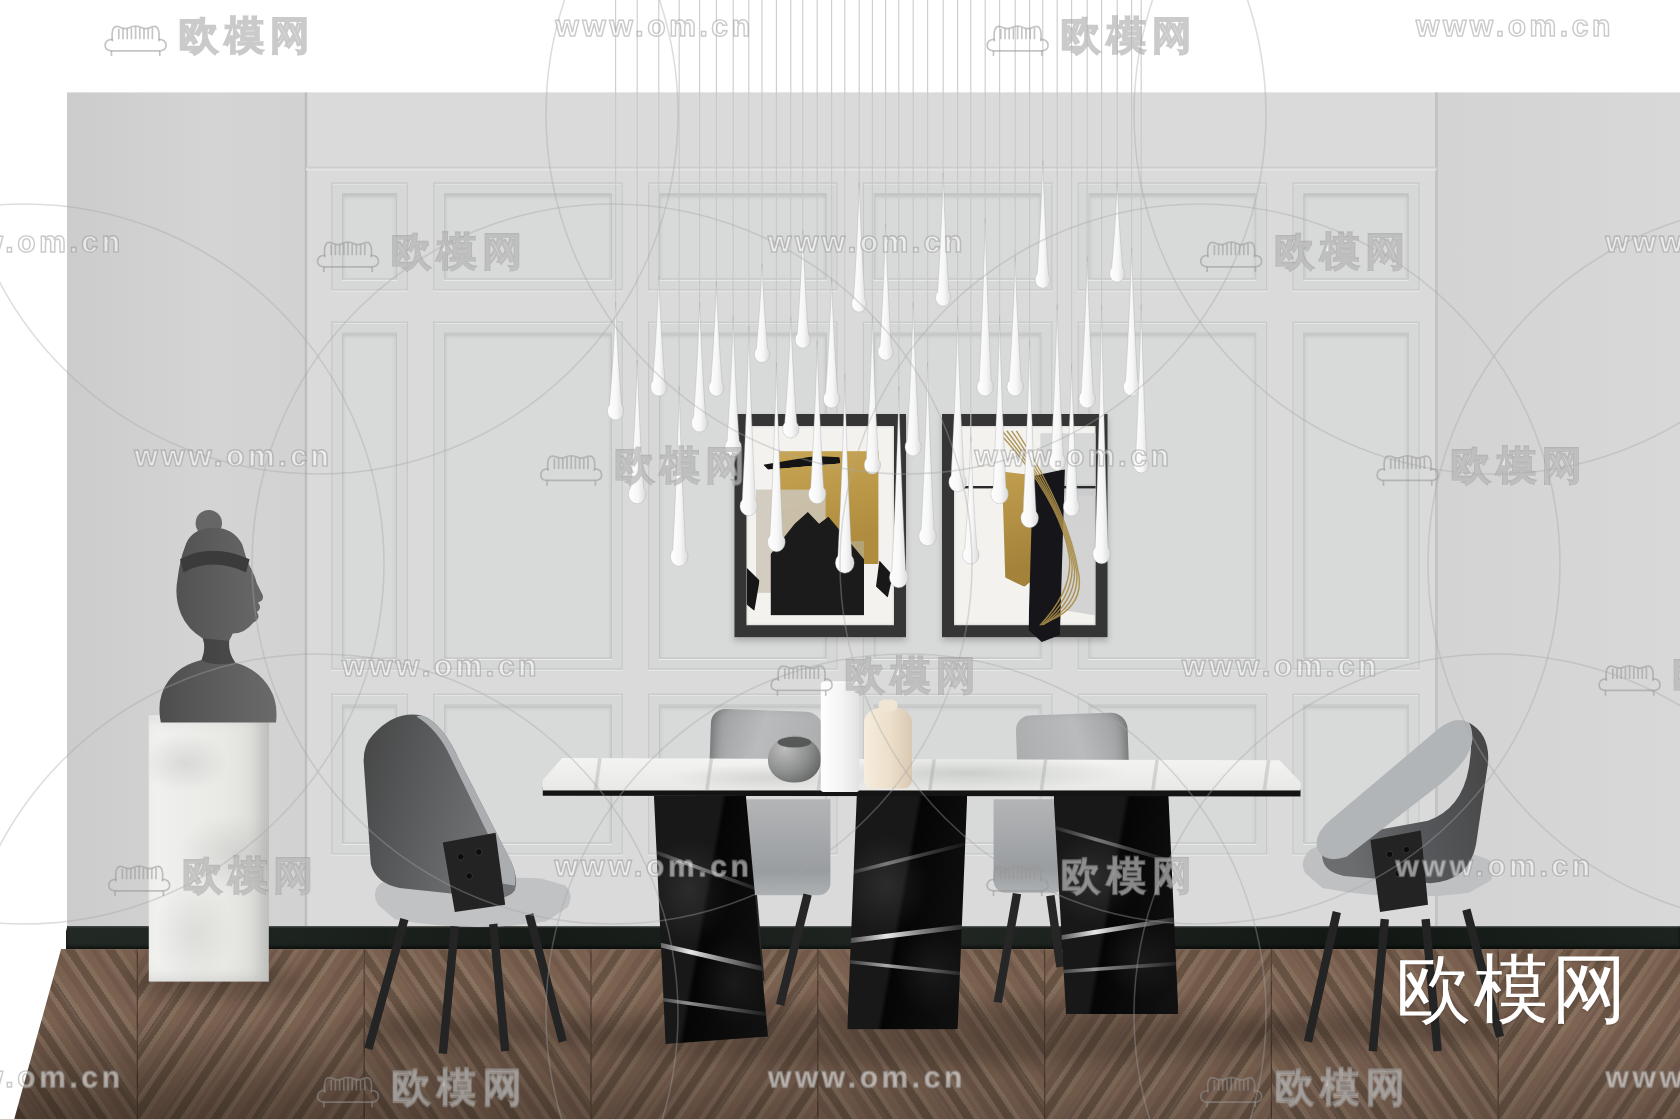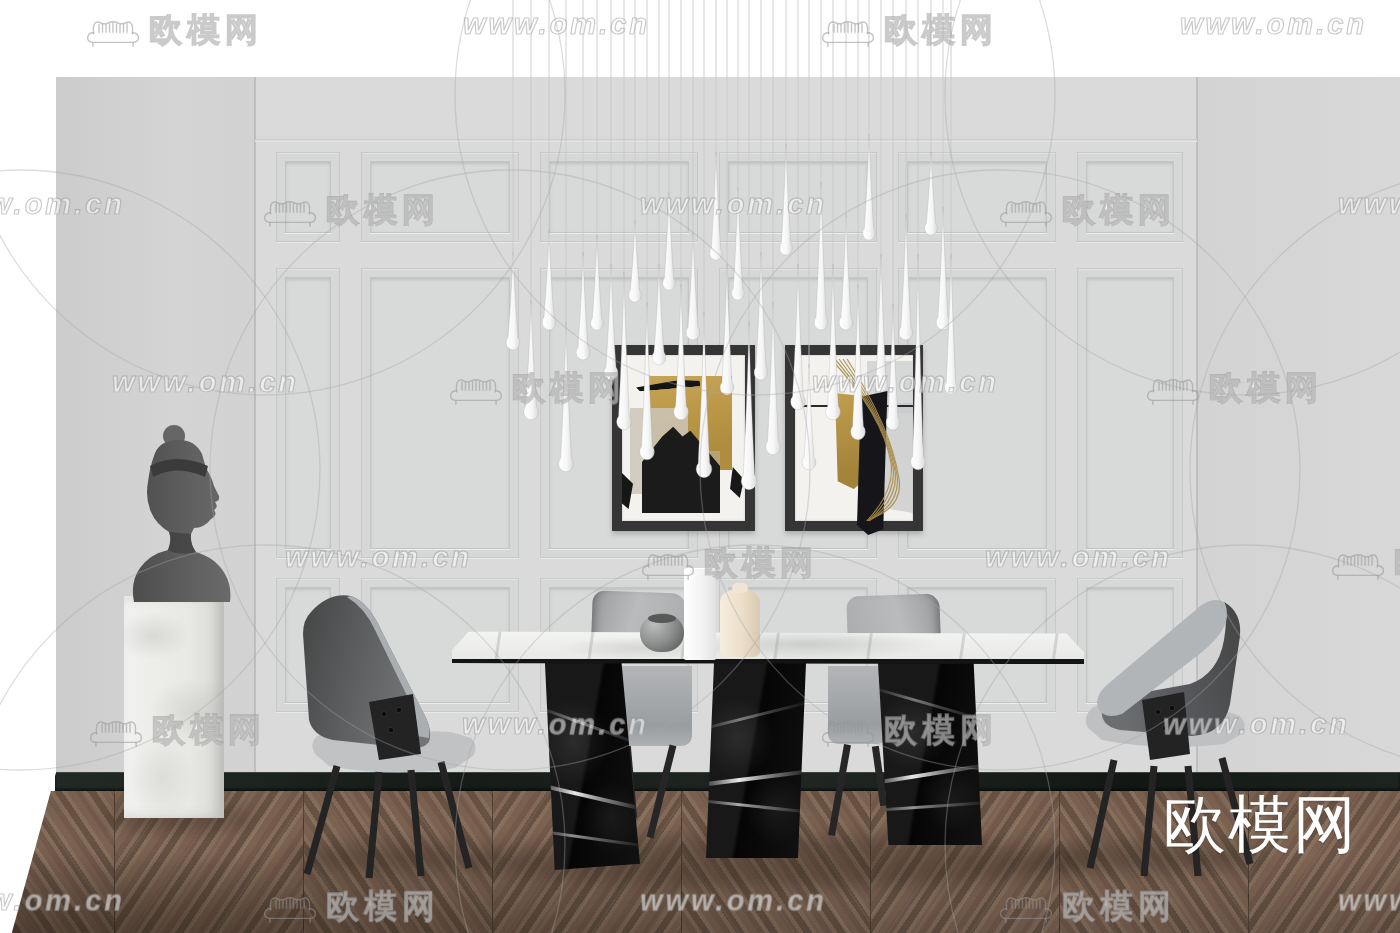--- a/index.html
+++ b/index.html
@@ -101,23 +101,23 @@
   svg.layer{position:absolute;left:0;top:0;pointer-events:none;}
   #wedge{left:0;top:0;width:56px;height:933px;background:#ffffff;
       clip-path:polygon(0 0,100% 0,100% 82.8%,21% 100%,0 100%);}
 
   
   #wm-layer{left:0;top:0;width:1400px;height:933px;pointer-events:none;}
   .wm-item{position:absolute;display:flex;align-items:center;gap:8px;white-space:nowrap;}
   .wm-logo-text{font-size:33px;font-weight:700;letter-spacing:5px;
       color:rgba(255,255,255,.30);-webkit-text-stroke:1.3px rgba(128,128,128,.42);
       text-shadow:0 1px 1px rgba(255,255,255,.35);}
-  .wm-url-text{font-size:29px;font-weight:700;letter-spacing:3px;
+  .wm-url-text{font-size:25px;font-weight:700;letter-spacing:3px;
       color:rgba(255,255,255,.30);-webkit-text-stroke:1.2px rgba(128,128,128,.42);
-      text-shadow:0 1px 1px rgba(255,255,255,.35);font-style:italic;}
+      text-shadow:0 1px 1px rgba(255,255,255,.35);}
   .wm-sofa{width:56px;height:36px;stroke:rgba(150,150,150,.55);fill:none;stroke-width:1.6;}
   #corner-logo{left:1163px;top:782px;font-size:63px;font-weight:300;letter-spacing:2px;
       color:#ffffff;text-shadow:0 1px 2px rgba(0,0,0,.18);}
 </style>
 </head>
 <body>
 
 <div id="stage">
 
   <div class="abs" id="ceiling"></div>

